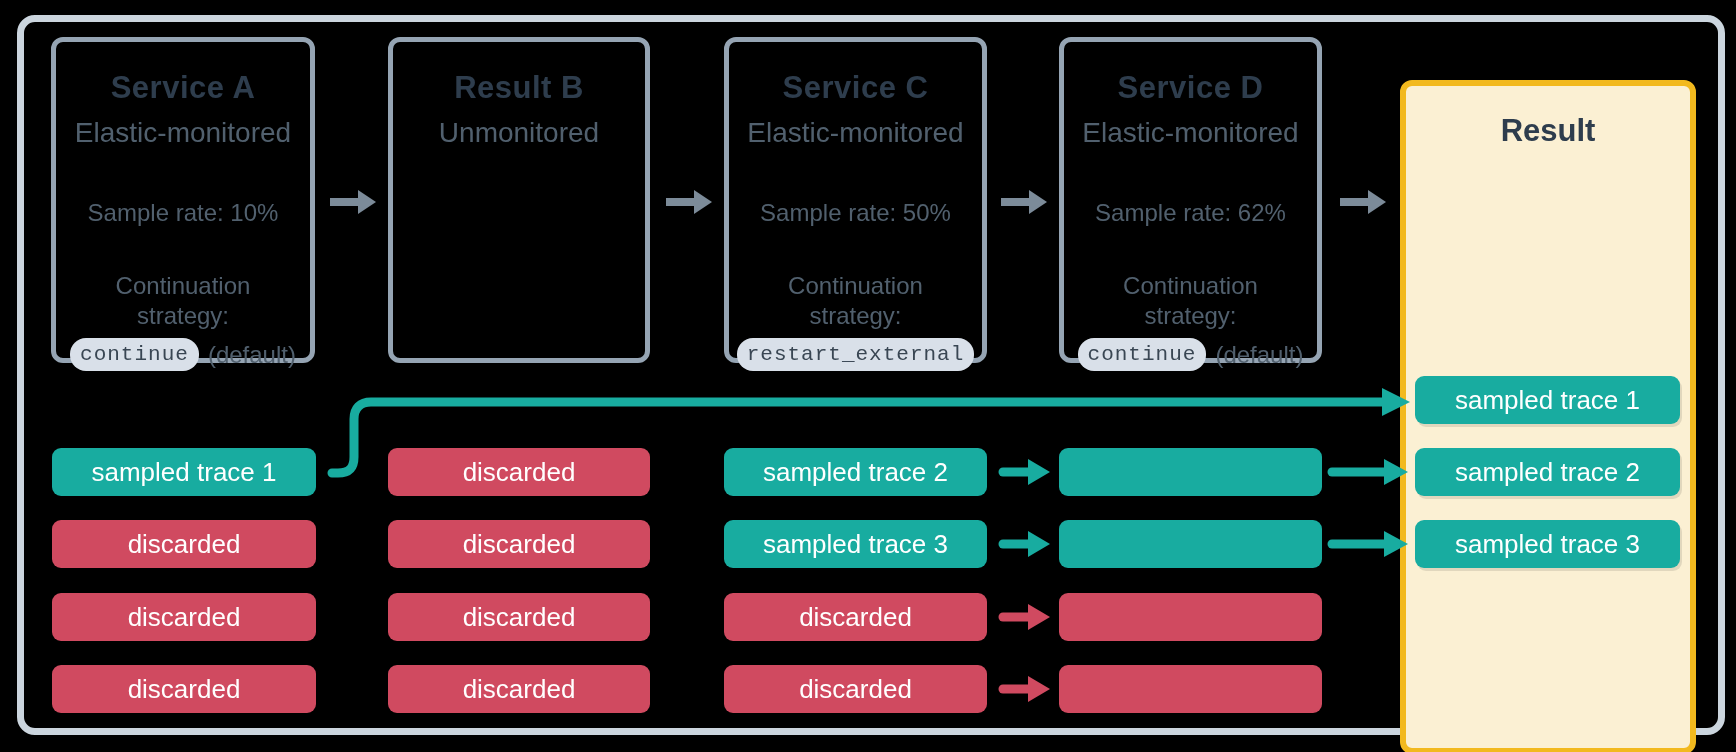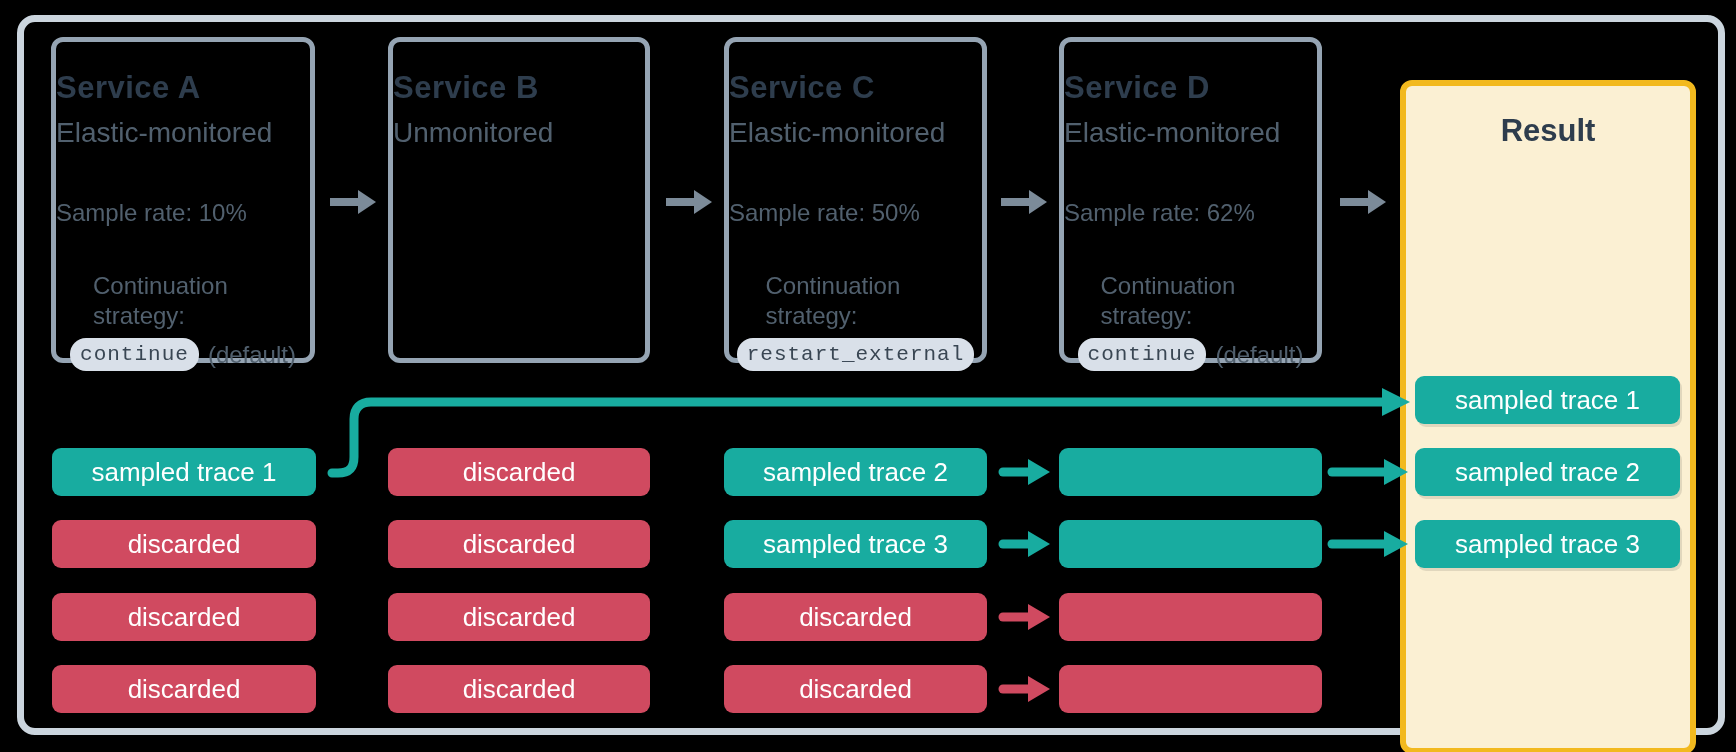--- a/index.html
+++ b/index.html
@@ -13,20 +13,21 @@
     position:relative; width:1736px; height:752px; background:var(--bg);
     font-family:"Liberation Sans", sans-serif; overflow:hidden;
   }
   .frame{
     position:absolute; left:17px; top:15px; width:1708px; height:720px;
     border:7px solid var(--frame-border); border-radius:18px; box-sizing:border-box;
   }
   .service-box{
     position:absolute; top:37px; height:326px;
     border:5px solid var(--box-border); border-radius:12px; box-sizing:border-box;
+    text-align:center;
   }
   .box-title{margin-top:28px; font-size:31px; font-weight:bold; color:var(--ink); letter-spacing:.5px;}
   .box-subtitle{margin-top:11px; font-size:28px; color:var(--muted);}
   .box-rate{margin-top:50px; font-size:24px; color:var(--muted);}
   .box-strategy{margin-top:44px; font-size:24px; color:var(--muted); line-height:30px; width:180px; margin-left:auto; margin-right:auto;}
   .code-row{margin-top:7px; display:flex; align-items:center; justify-content:center; gap:9px;}
   .code-chip{
     background:var(--code-bg); color:var(--code-ink);
     font-family:"Liberation Mono", monospace; font-size:21px; letter-spacing:1px;
     padding:5px 10px; border-radius:16px; white-space:nowrap;
@@ -65,21 +66,21 @@
     <div class="box-subtitle">Elastic-monitored</div>
     <div class="box-rate">Sample rate: 10%</div>
     <div class="box-strategy">Continuation strategy:</div>
     <div class="code-row">
       <span class="code-chip">continue</span>
       <span class="code-suffix">(default)</span>
     </div>
   </div>
 
   <div class="service-box" style="left:388px; width:262px;">
-    <div class="box-title">Service B</div>
+    <div class="box-title">Result B</div>
     <div class="box-subtitle">Unmonitored</div>
   </div>
 
   <div class="service-box" style="left:724px; width:263px;">
     <div class="box-title">Service C</div>
     <div class="box-subtitle">Elastic-monitored</div>
     <div class="box-rate">Sample rate: 50%</div>
     <div class="box-strategy">Continuation strategy:</div>
     <div class="code-row">
       <span class="code-chip">restart_external</span>

